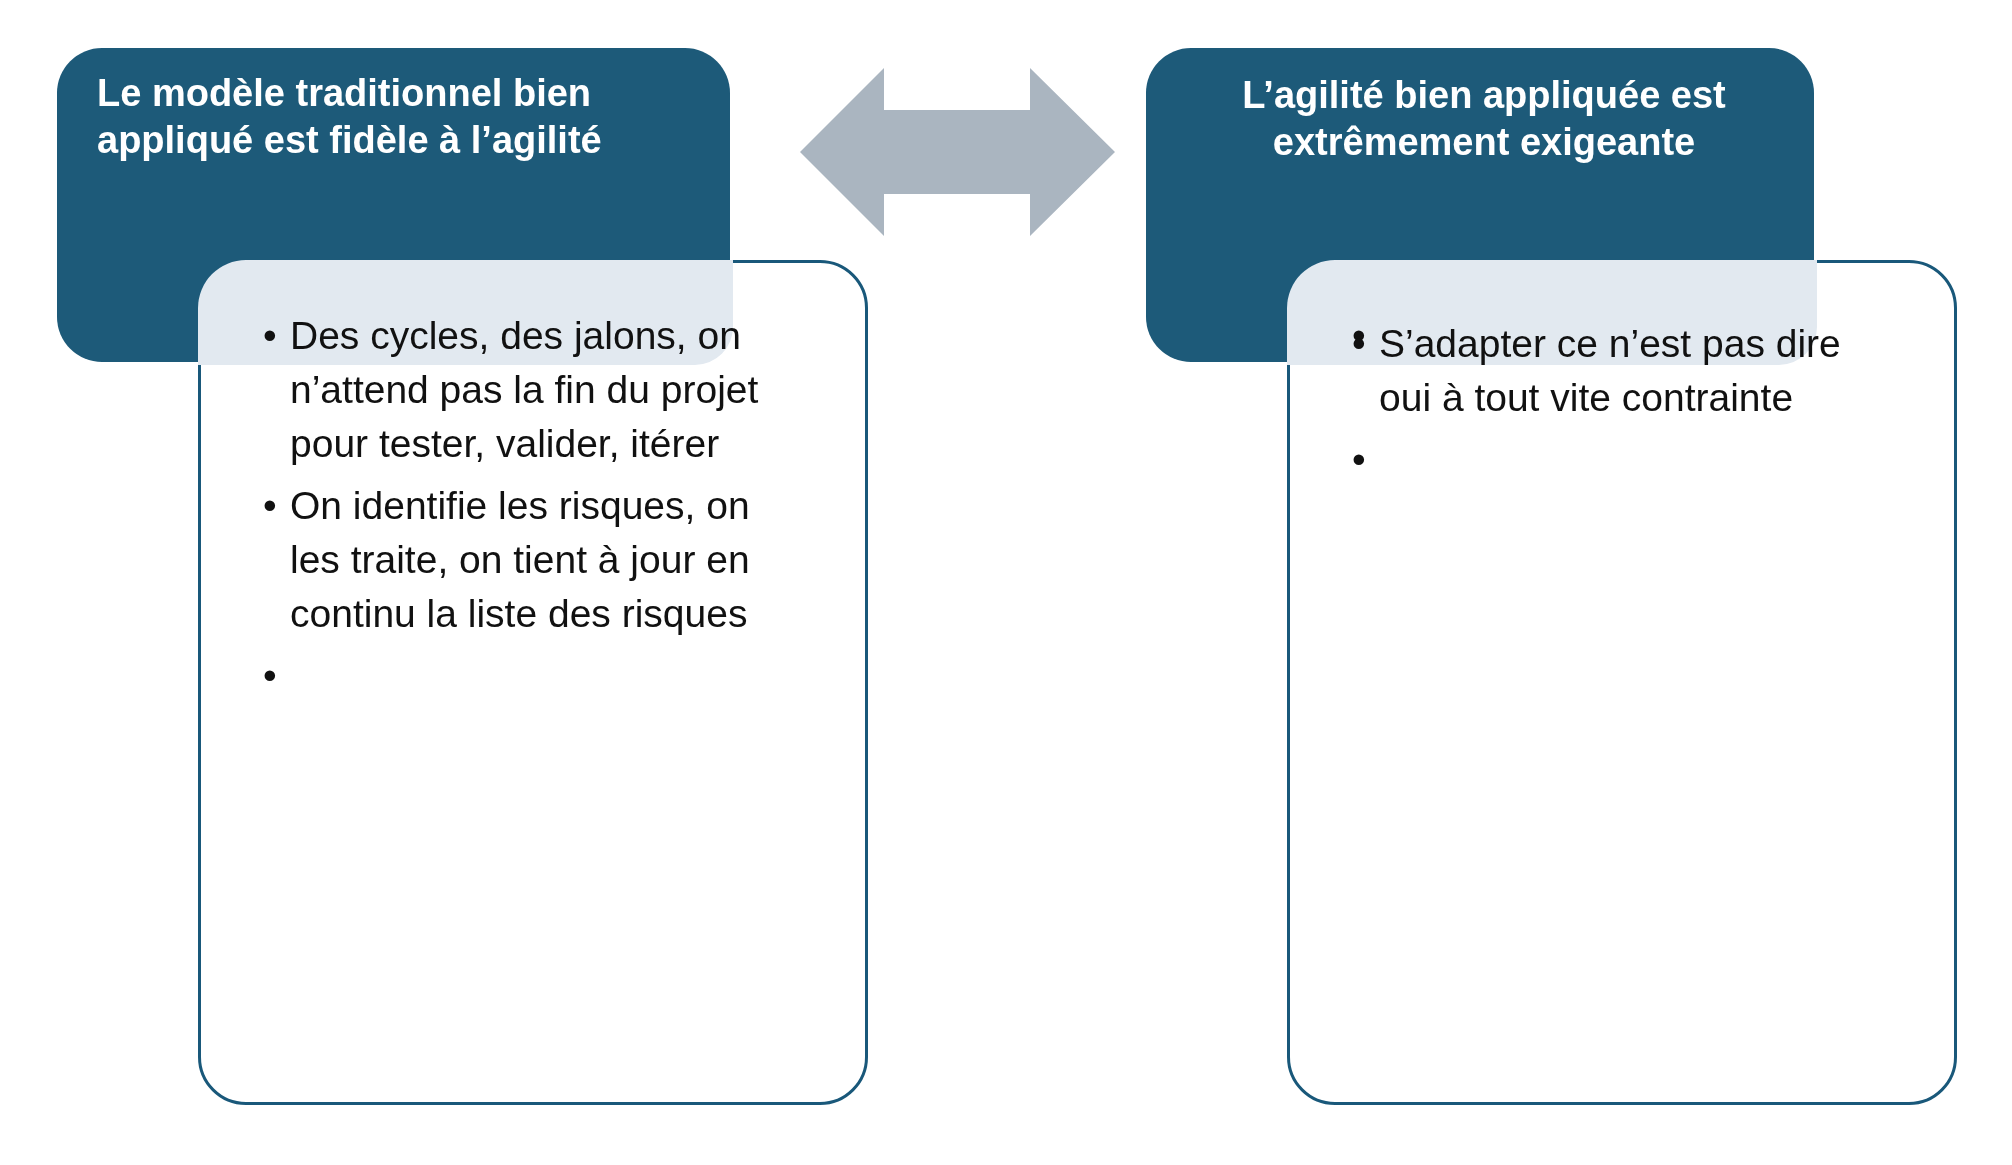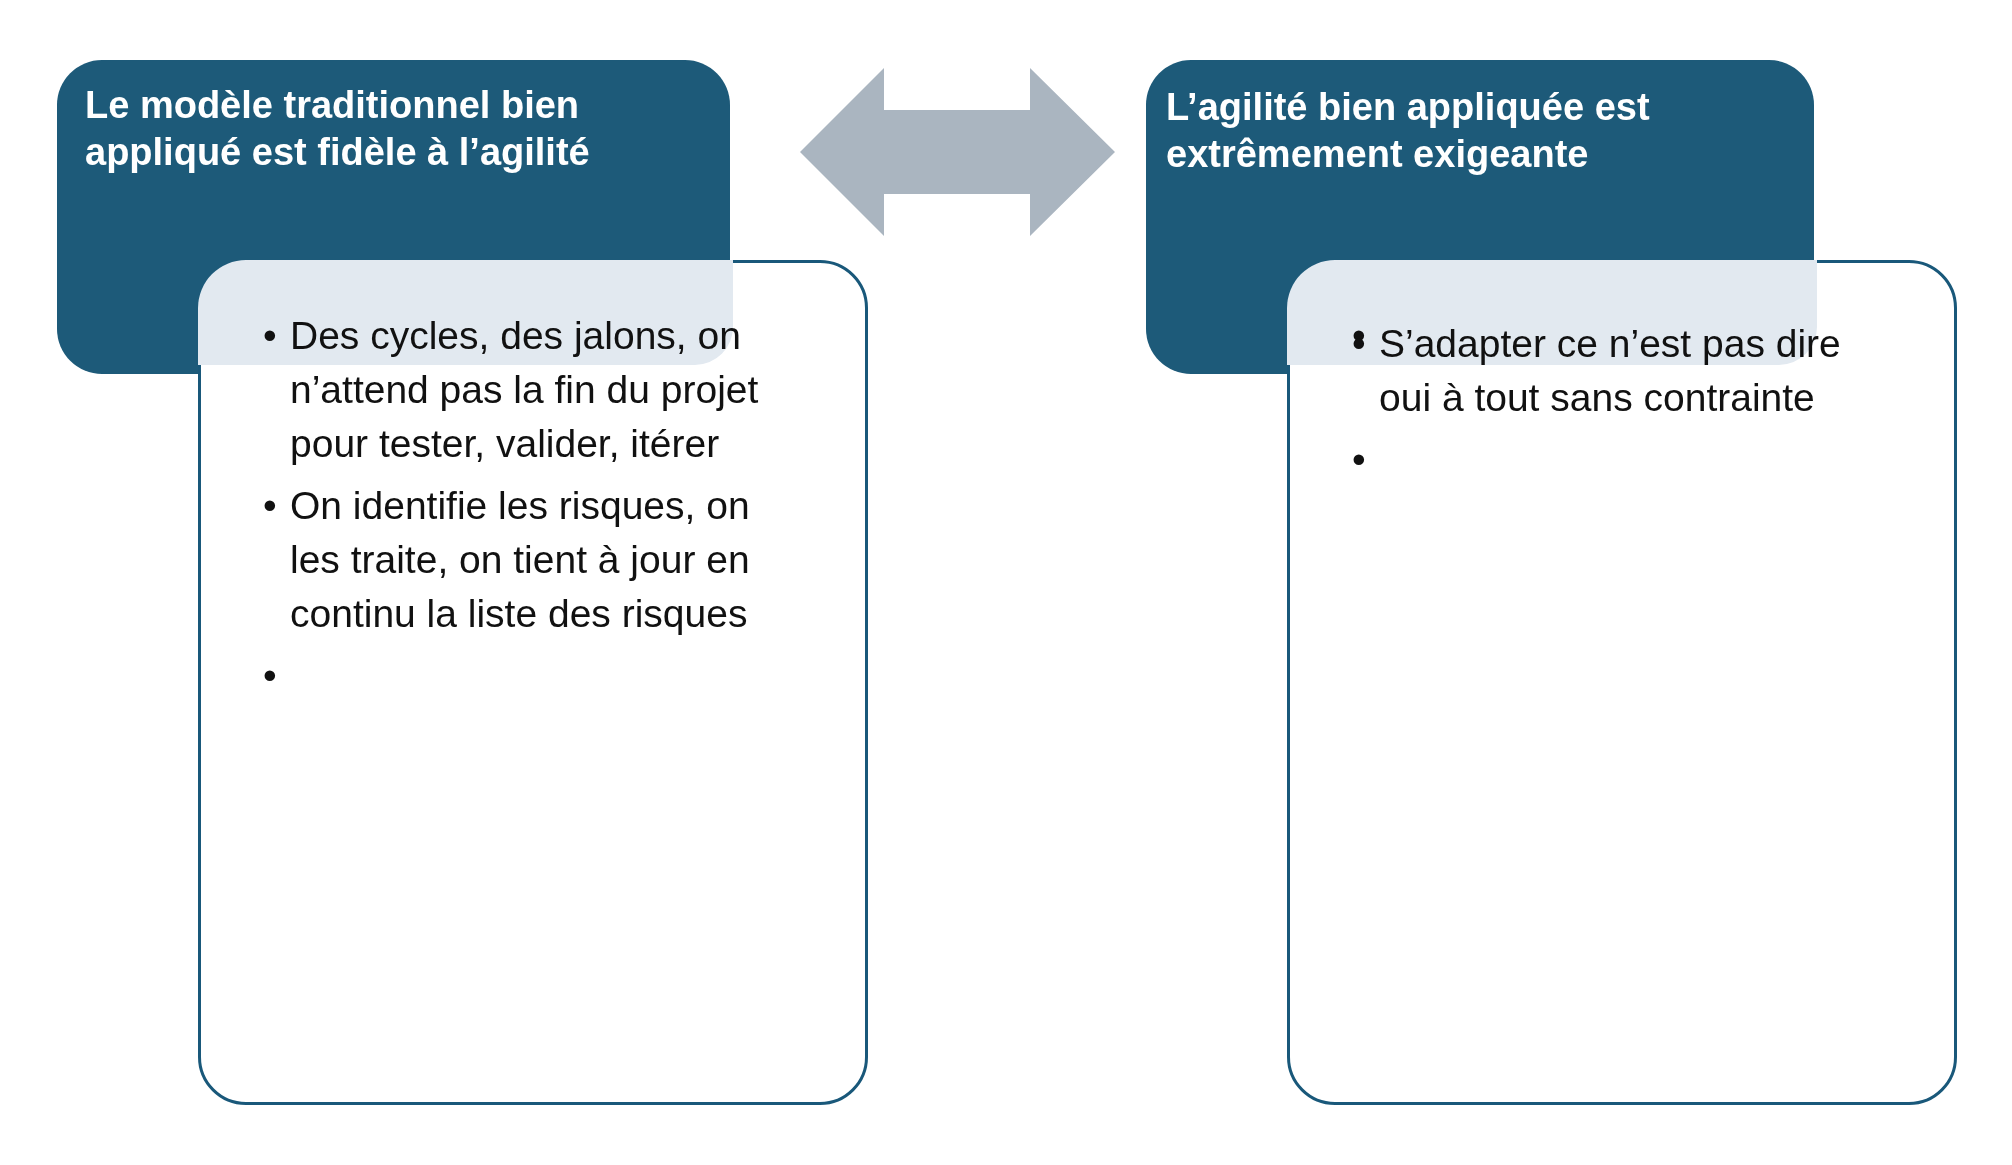--- a/index.html
+++ b/index.html
@@ -12,38 +12,39 @@
   .canvas {
     position: relative;
     width: 2012px;
     height: 1165px;
     background: #FFFFFF;
     overflow: hidden;
   }
   
   .header-box {
     position: absolute;
-    top: 60px;
+    top: 48px;
     height: 314px;
     background: #1D5A79;
     border-radius: 45px;
     box-sizing: border-box;
     z-index: 1;
+    padding-left: 12px;
   }
   .header-box.left  { left: 57px;   width: 673px; }
   .header-box.right { left: 1146px; width: 668px; }
   .header-title {
     margin: 0;
     color: #FFFFFF;
     font-size: 38px;
     font-weight: bold;
     line-height: 47px;
   }
   .header-box.left  .header-title { padding: 22px 80px 0 28px; max-width: 560px; }
-  .header-box.right .header-title { padding: 24px 24px 0 20px; max-width: 622px; }
+  .header-box.right .header-title { padding: 24px 24px 0 20px; max-width: 622px; text-align: center; }
 
   
   .body-box {
     position: absolute;
     top: 260px;
     width: 670px;
     height: 845px;
     background: #FFFFFF;
     border: 3px solid #19587A;
     border-radius: 48px;
@@ -140,21 +141,21 @@
   </div>
 
   <div class="body-box right">
     <div class="overlap-tint"></div>
     <ul class="bullet-list">
       <li class="bullet-item">
         <span class="bullet-dot">•</span>
       </li>
       <li class="bullet-item">
         <span class="bullet-dot">•</span>
-        <span>S’adapter ce n’est pas dire oui à tout sans contrainte</span>
+        <span>S’adapter ce n’est pas dire oui à tout vite contrainte</span>
       </li>
       <li class="bullet-item">
         <span class="bullet-dot">•</span>
       </li>
     </ul>
   </div>
 
 </div>
 
 </body></html>

